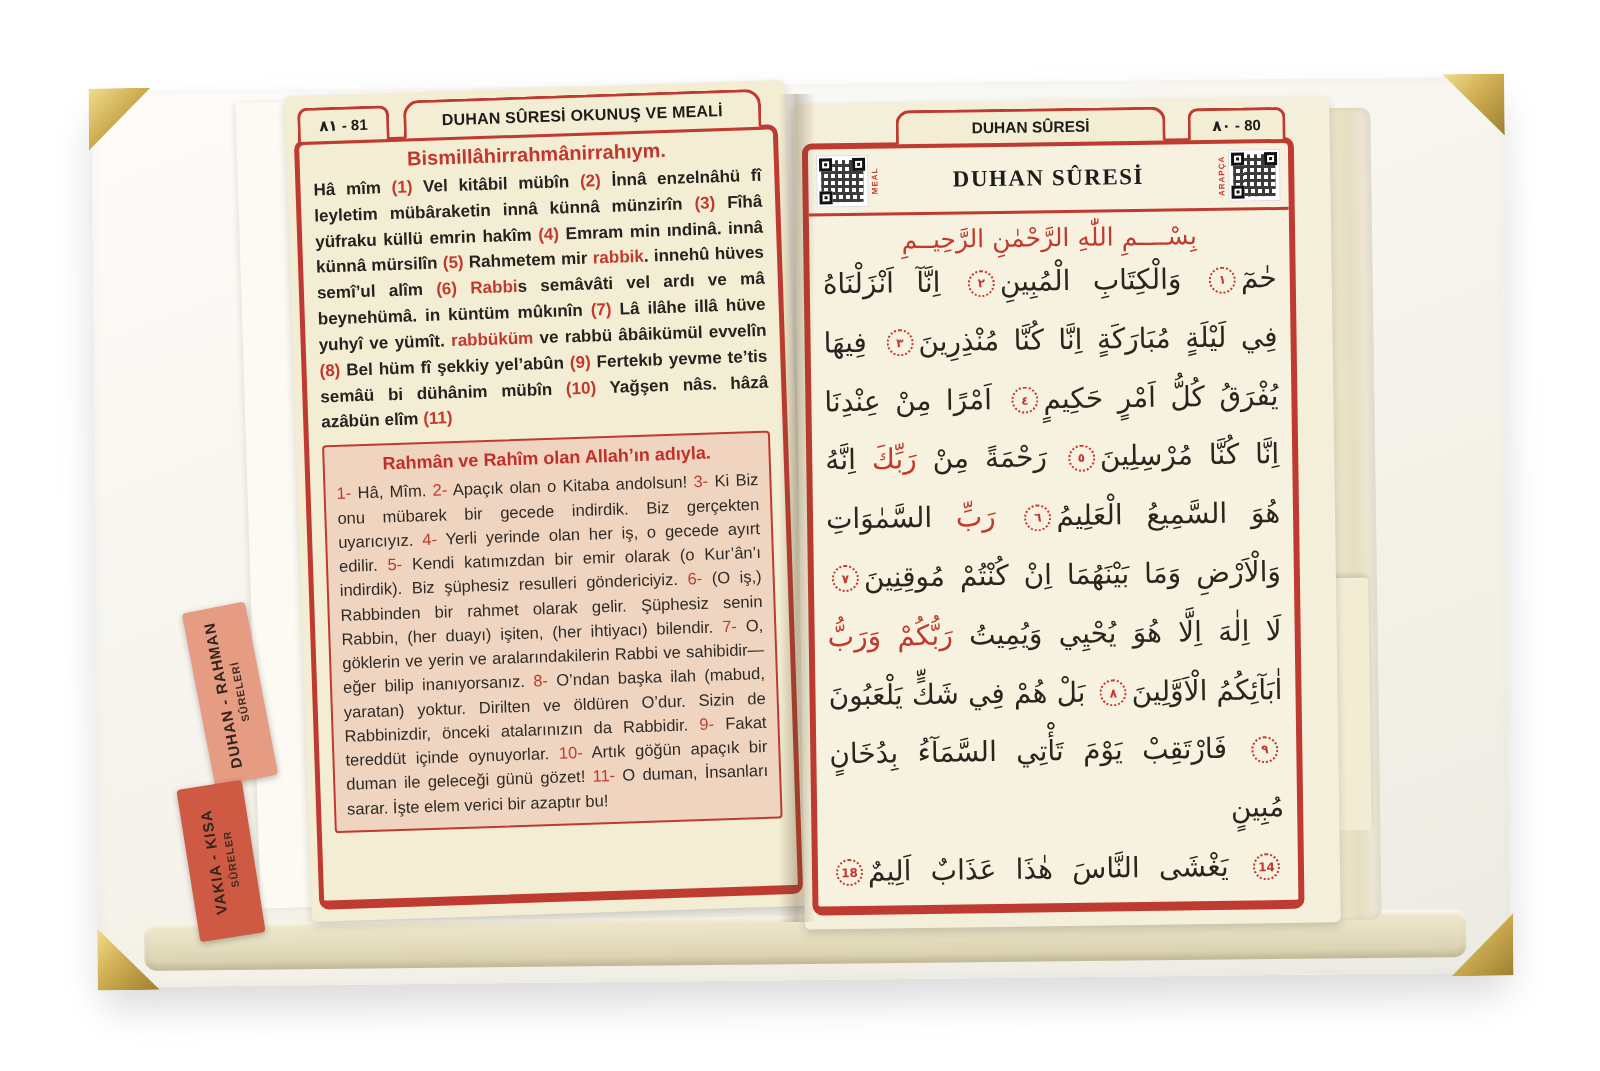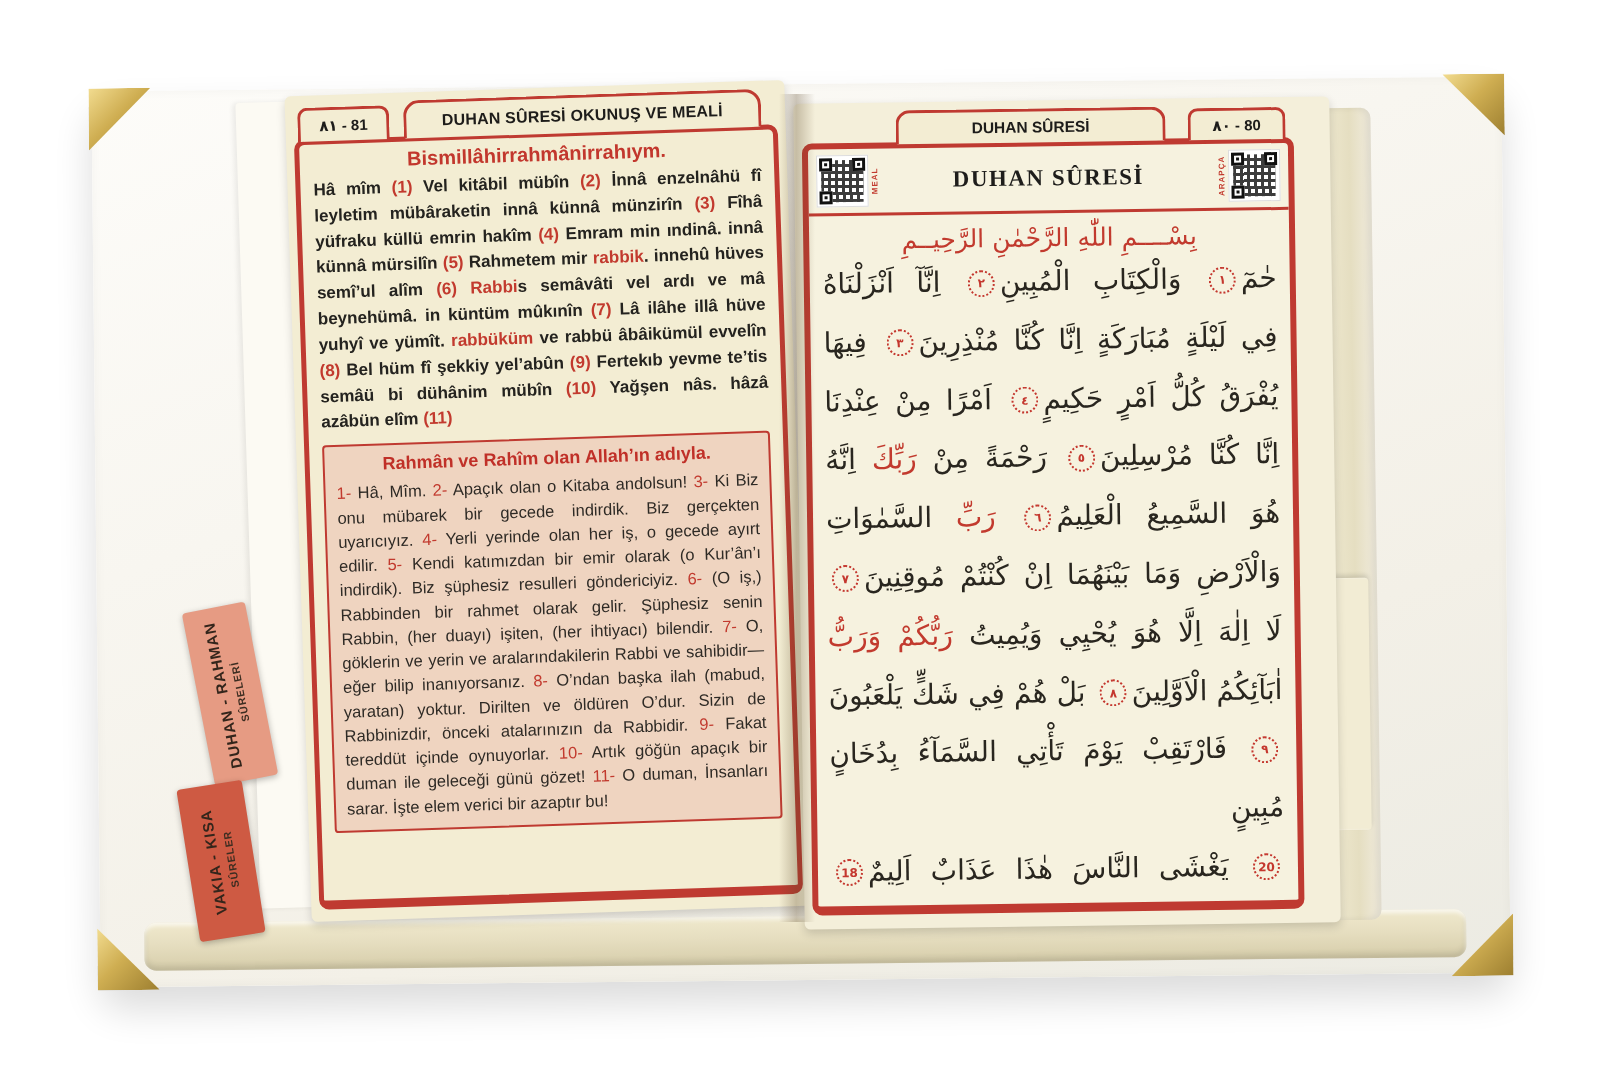--- a/index.html
+++ b/index.html
@@ -161,20 +161,20 @@
         <div class="ar-lines">
             <div class="ar-line"><span>حٰمٓ</span><span class="vmark">١</span><span> وَالْكِتَابِ الْمُبِينِ</span><span class="vmark">٢</span><span> اِنَّآ اَنْزَلْنَاهُ</span></div>
             <div class="ar-line"><span>فِي لَيْلَةٍ مُبَارَكَةٍ اِنَّا كُنَّا مُنْذِرِينَ</span><span class="vmark">٣</span><span> فِيهَا</span></div>
             <div class="ar-line"><span>يُفْرَقُ كُلُّ اَمْرٍ حَكِيمٍ</span><span class="vmark">٤</span><span> اَمْرًا مِنْ عِنْدِنَا</span></div>
             <div class="ar-line"><span>اِنَّا كُنَّا مُرْسِلِينَ</span><span class="vmark">٥</span><span> رَحْمَةً مِنْ </span><span class="red">رَبِّكَ</span><span> اِنَّهُ</span></div>
             <div class="ar-line"><span>هُوَ السَّمِيعُ الْعَلِيمُ</span><span class="vmark">٦</span><span> </span><span class="red">رَبِّ</span><span> السَّمٰوَاتِ</span></div>
             <div class="ar-line"><span>وَالْاَرْضِ وَمَا بَيْنَهُمَا اِنْ كُنْتُمْ مُوقِنِينَ</span><span class="vmark">٧</span></div>
             <div class="ar-line"><span>لَا اِلٰهَ اِلَّا هُوَ يُحْيِي وَيُمِيتُ </span><span class="red">رَبُّكُمْ وَرَبُّ</span></div>
             <div class="ar-line"><span>اٰبَآئِكُمُ الْاَوَّلِينَ</span><span class="vmark">٨</span><span> بَلْ هُمْ فِي شَكٍّ يَلْعَبُونَ</span></div>
             <div class="ar-line"><span class="vmark">٩</span><span> فَارْتَقِبْ يَوْمَ تَأْتِي السَّمَآءُ بِدُخَانٍ مُبِينٍ</span></div>
-            <div class="ar-line"><span class="vmark">20</span><span> يَغْشَى النَّاسَ هٰذَا عَذَابٌ اَلِيمٌ</span><span class="vmark">18</span></div>
+            <div class="ar-line"><span class="vmark">14</span><span> يَغْشَى النَّاسَ هٰذَا عَذَابٌ اَلِيمٌ</span><span class="vmark">18</span></div>
           </div>
       </div>
     </div>
   </div>
 
   <div class="gutter"></div>
 </div>
 
 </body></html>

